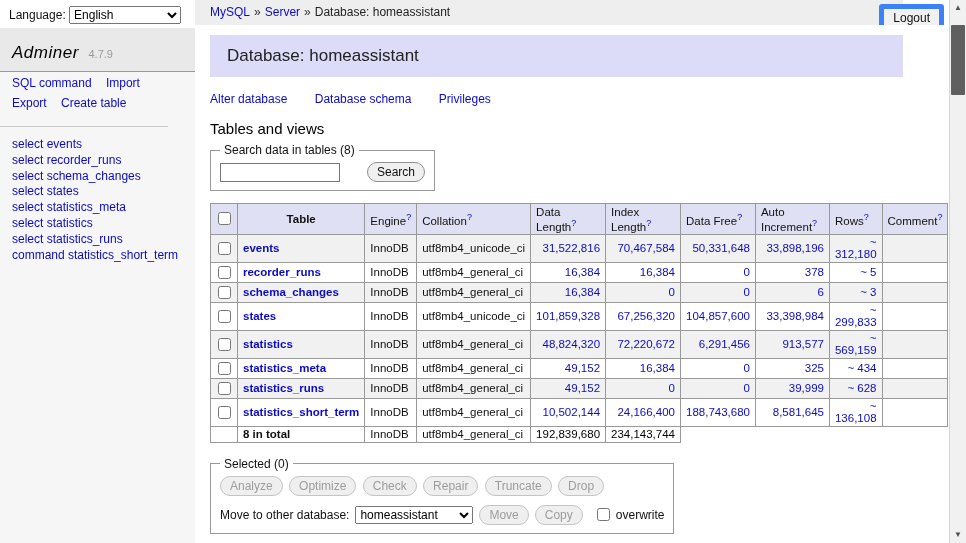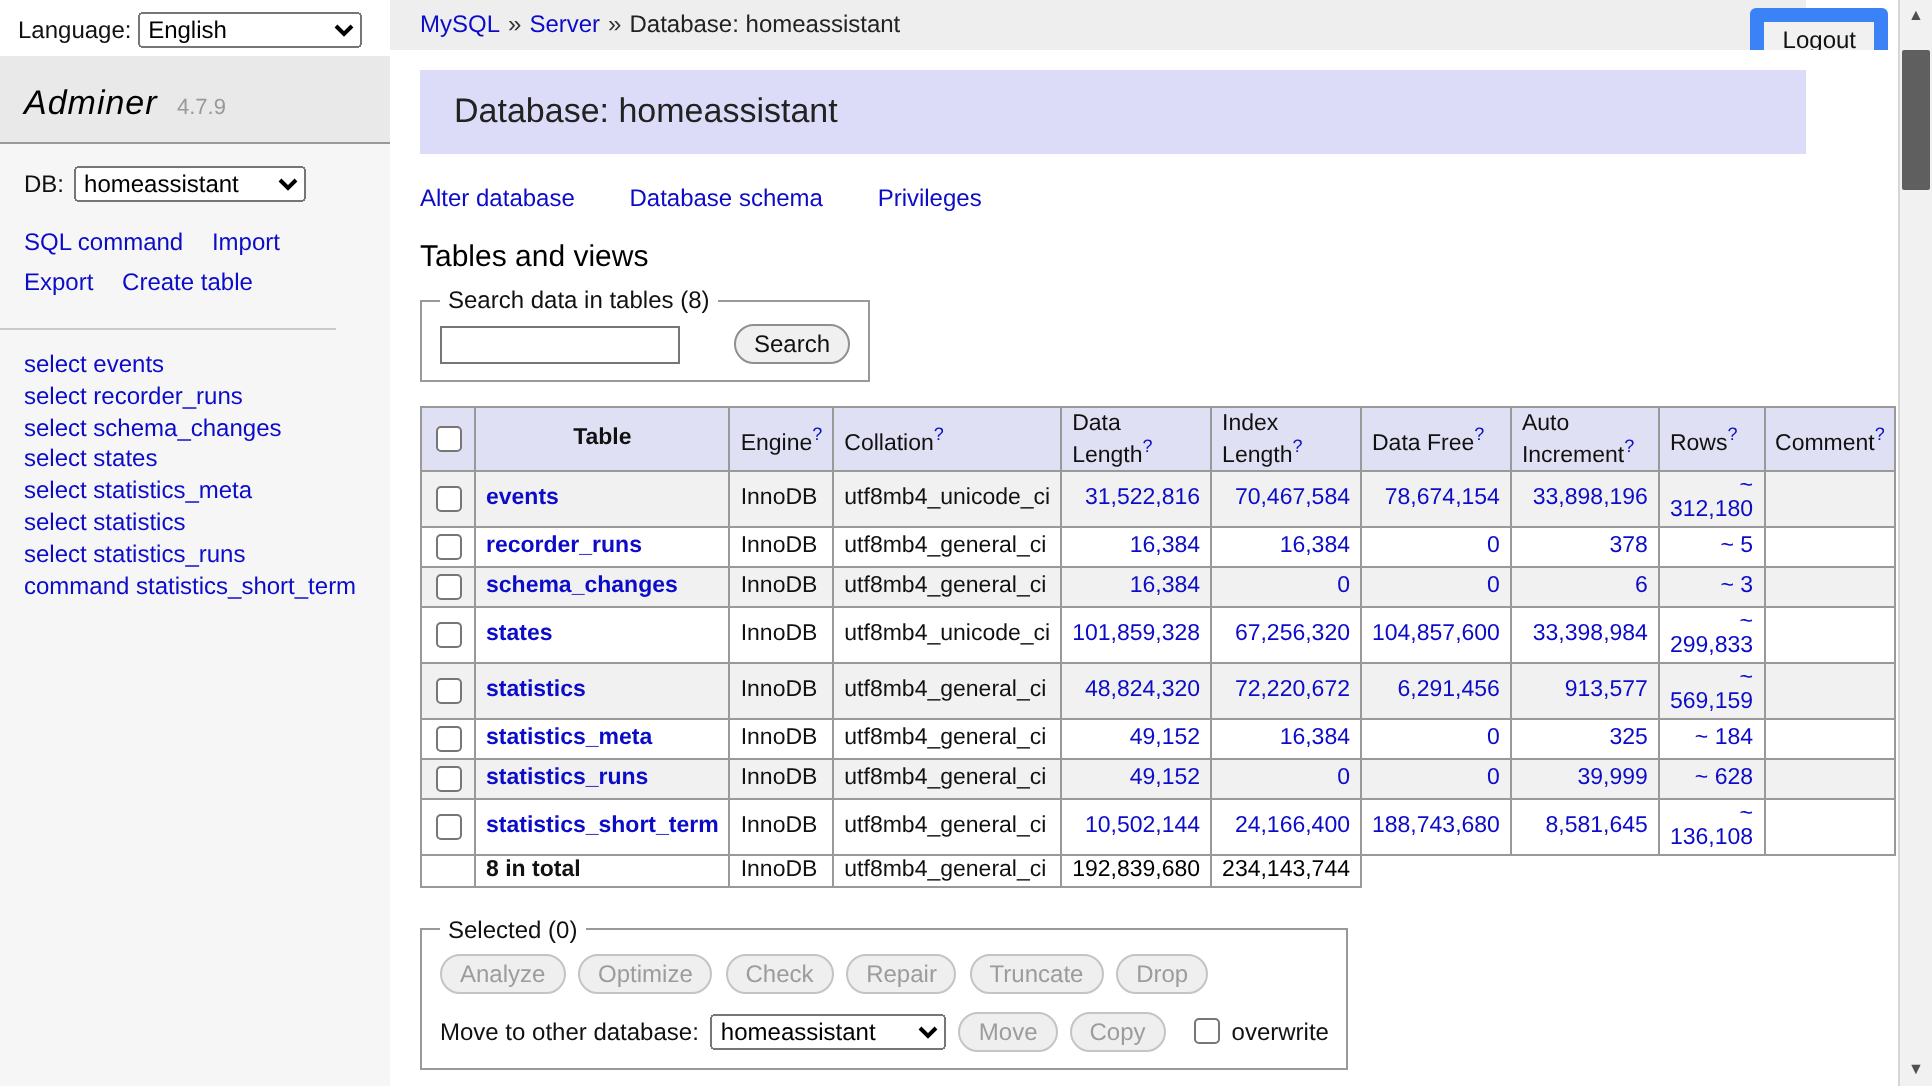--- a/index.html
+++ b/index.html
@@ -15,21 +15,21 @@
   .lang { position: absolute; top: 6px; left: 9px; }
   .lang select { width: 112px; font-size: 12px; }
   .breadcrumb {
     position: absolute; left: 195px; top: 0; right: 63px; height: 43px;
     background: var(--breadcrumb-bg, #eee); line-height: 25px; padding-left: 15px; color: #222;
     white-space: nowrap; overflow: hidden;
   }
   .breadcrumb .sep { margin: 0 4px; color: #333; }
   .logout-btn {
     position: absolute; top: 4px; right: 22px; font-size: 12px; padding: 2px 9px;
-    background: #f1f1f1; border: 7px solid #3b82f6; border-radius: 3px; font-family: inherit;
+    background: #f1f1f1; border: 5px solid #3b82f6; border-radius: 3px; font-family: inherit;
   }
 
   
   .sidebar { position: absolute; left: 0; top: 28px; bottom: 0; width: 195px; background: #f6f6f6; }
   .sidebar h1 { margin: 0; padding: 8px 12px 7px; background: #e9e9e9; border-bottom: 1px solid #999; font-weight: normal; }
   .brand { font-style: italic; font-size: 17px; color: #000000; letter-spacing: .5px; }
   .ver { font-size: 11px; color: #999; margin-left: 3px; }
   .db-row { padding: 11px 12px 9px; }
   .db-row label { margin-right: 5px; }
   .db-row select { width: 116px; font-size: 12px; }
@@ -103,23 +103,20 @@
     <a href="#">MySQL</a><span class="sep">»</span><a href="#">Server</a><span class="sep">»</span><span>Database: homeassistant</span>
   </div>
 
   <button class="logout-btn">Logout</button>
 
   <aside class="sidebar">
     <h1>
       <span class="brand">Adminer</span>
       <span class="ver">4.7.9</span>
     </h1>
-    <div class="db-row">
-      <label>DB:</label><select><option>homeassistant</option></select>
-    </div>
     <p class="side-links" id="sidebar-links"><a href="#">SQL command</a> <a href="#">Import</a> <a href="#">Export</a> <a href="#">Create table</a> </p>
     <p class="side-tables" id="sidebar-tables">
         <a href="#">select events</a>
         <a href="#">select recorder_runs</a>
         <a href="#">select schema_changes</a>
         <a href="#">select states</a>
         <a href="#">select statistics_meta</a>
         <a href="#">select statistics</a>
         <a href="#">select statistics_runs</a>
         <a href="#">command statistics_short_term</a>
@@ -154,21 +151,21 @@
           </tr>
       </thead>
       <tbody id="tables-tbody">
           <tr>
             <td class="c"><input type="checkbox" style=""></td>
             <th class="tname"><a href="#">events</a></th>
             <td>InnoDB</td>
             <td>utf8mb4_unicode_ci</td>
             <td class="num"><a href="#">31,522,816</a></td>
             <td class="num"><a href="#">70,467,584</a></td>
-            <td class="num"><a href="#">78,674,154</a></td>
+            <td class="num"><a href="#">50,331,648</a></td>
             <td class="num"><a href="#">33,898,196</a></td>
             <td class="num"><a href="#">~ 312,180</a></td>
             <td></td>
           </tr>
           <tr>
             <td class="c"><input type="checkbox" style=""></td>
             <th class="tname"><a href="#">recorder_runs</a></th>
             <td>InnoDB</td>
             <td>utf8mb4_general_ci</td>
             <td class="num"><a href="#">16,384</a></td>
@@ -216,21 +213,21 @@
           </tr>
           <tr>
             <td class="c"><input type="checkbox" style=""></td>
             <th class="tname"><a href="#">statistics_meta</a></th>
             <td>InnoDB</td>
             <td>utf8mb4_general_ci</td>
             <td class="num"><a href="#">49,152</a></td>
             <td class="num"><a href="#">16,384</a></td>
             <td class="num"><a href="#">0</a></td>
             <td class="num"><a href="#">325</a></td>
-            <td class="num"><a href="#">~ 184</a></td>
+            <td class="num"><a href="#">~ 434</a></td>
             <td></td>
           </tr>
           <tr>
             <td class="c"><input type="checkbox" style=""></td>
             <th class="tname"><a href="#">statistics_runs</a></th>
             <td>InnoDB</td>
             <td>utf8mb4_general_ci</td>
             <td class="num"><a href="#">49,152</a></td>
             <td class="num"><a href="#">0</a></td>
             <td class="num"><a href="#">0</a></td>

